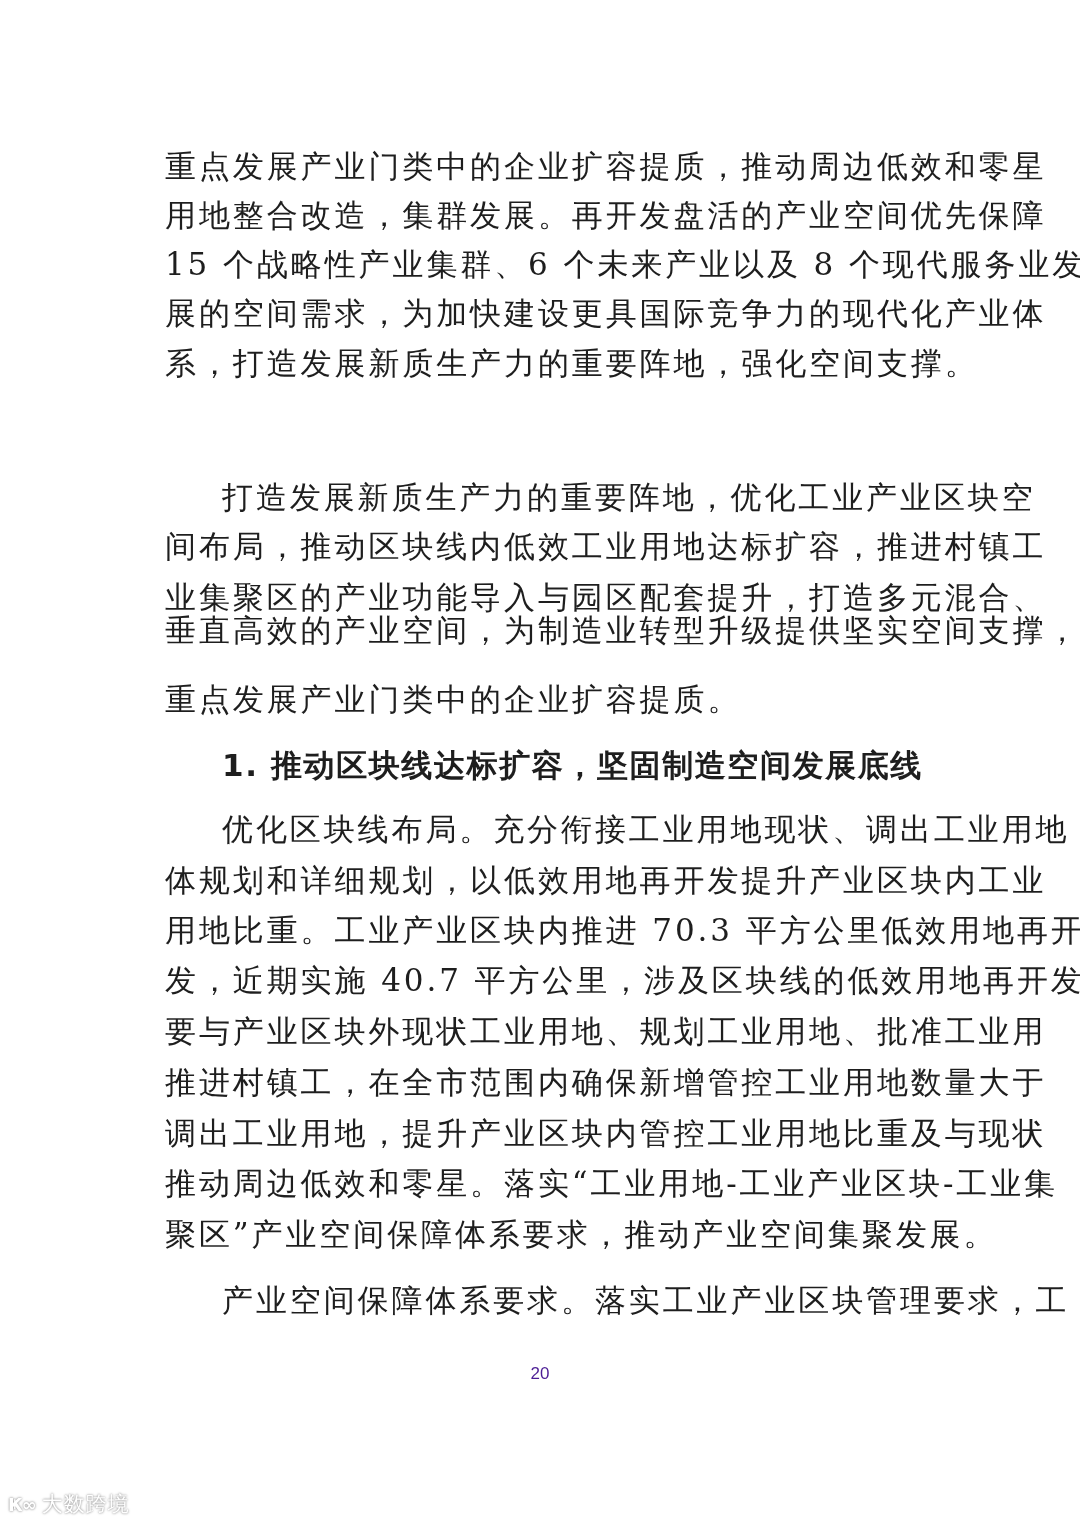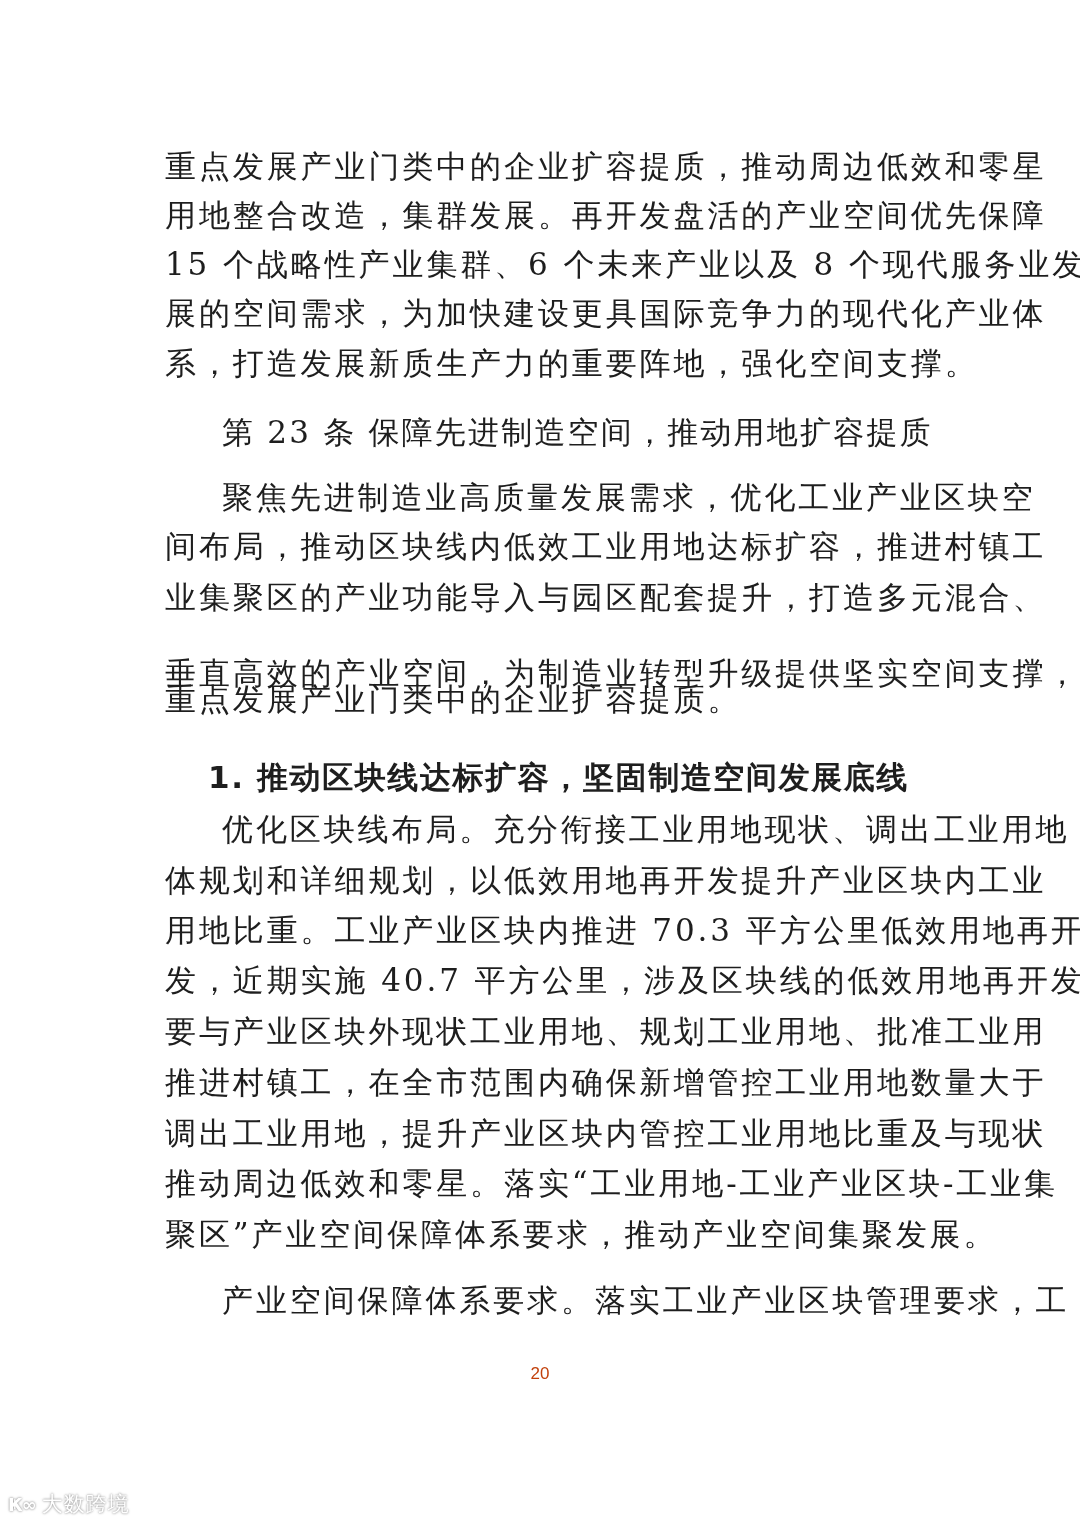--- a/index.html
+++ b/index.html
@@ -29,35 +29,34 @@
       height: 40px;
       font-size: 31px;
       line-height: 40px;
       letter-spacing: 2.9px;
       white-space: nowrap;
       color: #1e1e1e;
     }
     .line.indent { left: 222px; }
     .line.heading-article { left: 222px; letter-spacing: 2.2px; }
     .line.heading-section {
-      left: 208px;
+      left: 222px;
       font-family: "DejaVu Sans", "Liberation Sans", sans-serif;
       font-weight: bold;
       letter-spacing: 1.6px;
-      margin-top: 12px;
     }
     .page-number {
       position: absolute;
       left: 510px;
       top: 1364px;
       width: 60px;
       text-align: center;
       font-family: "Liberation Sans", sans-serif;
       font-size: 17px;
-      color: #c2410c;
+      color: #4c1d95;
     }
     .watermark {
       position: absolute;
       left: 8px;
       top: 1490px;
       height: 28px;
       display: flex;
       align-items: center;
       gap: 6px;
       color: #ffffff;
@@ -79,27 +78,26 @@
 <div class="page">
 
   <div>
     <div class="line" style="top:146px">重点发展产业门类中的企业扩容提质，推动周边低效和零星</div>
     <div class="line" style="top:195px">用地整合改造，集群发展。再开发盘活的产业空间优先保障</div>
     <div class="line" style="top:244px">15 个战略性产业集群、6 个未来产业以及 8 个现代服务业发</div>
     <div class="line" style="top:293px">展的空间需求，为加快建设更具国际竞争力的现代化产业体</div>
     <div class="line" style="top:343px">系，打造发展新质生产力的重要阵地，强化空间支撑。</div>
   </div>
 
-  <div class="line heading-article" style="top:412px">第 23 条  保障先进制造空间，推动用地扩容提质</div>
 
   <div>
-    <div class="line indent" style="top:477px">聚焦先进制造业高质量发展需求，优化工业产业区块空</div>
+    <div class="line indent" style="top:477px">打造发展新质生产力的重要阵地，优化工业产业区块空</div>
     <div class="line" style="top:526px">间布局，推动区块线内低效工业用地达标扩容，推进村镇工</div>
     <div class="line" style="top:577px">业集聚区的产业功能导入与园区配套提升，打造多元混合、</div>
-    <div class="line" style="top:653px">垂直高效的产业空间，为制造业转型升级提供坚实空间支撑，</div>
+    <div class="line" style="top:610px">垂直高效的产业空间，为制造业转型升级提供坚实空间支撑，</div>
     <div class="line" style="top:679px">重点发展产业门类中的企业扩容提质。</div>
   </div>
 
   <div class="line heading-section" style="top:745px">1. 推动区块线达标扩容，坚固制造空间发展底线</div>
 
   <div>
     <div class="line indent" style="top:809px">优化区块线布局。充分衔接工业用地现状、调出工业用地</div>
     <div class="line" style="top:860px">体规划和详细规划，以低效用地再开发提升产业区块内工业</div>
     <div class="line" style="top:910px">用地比重。工业产业区块内推进 70.3 平方公里低效用地再开</div>
     <div class="line" style="top:960px">发，近期实施 40.7 平方公里，涉及区块线的低效用地再开发</div>

